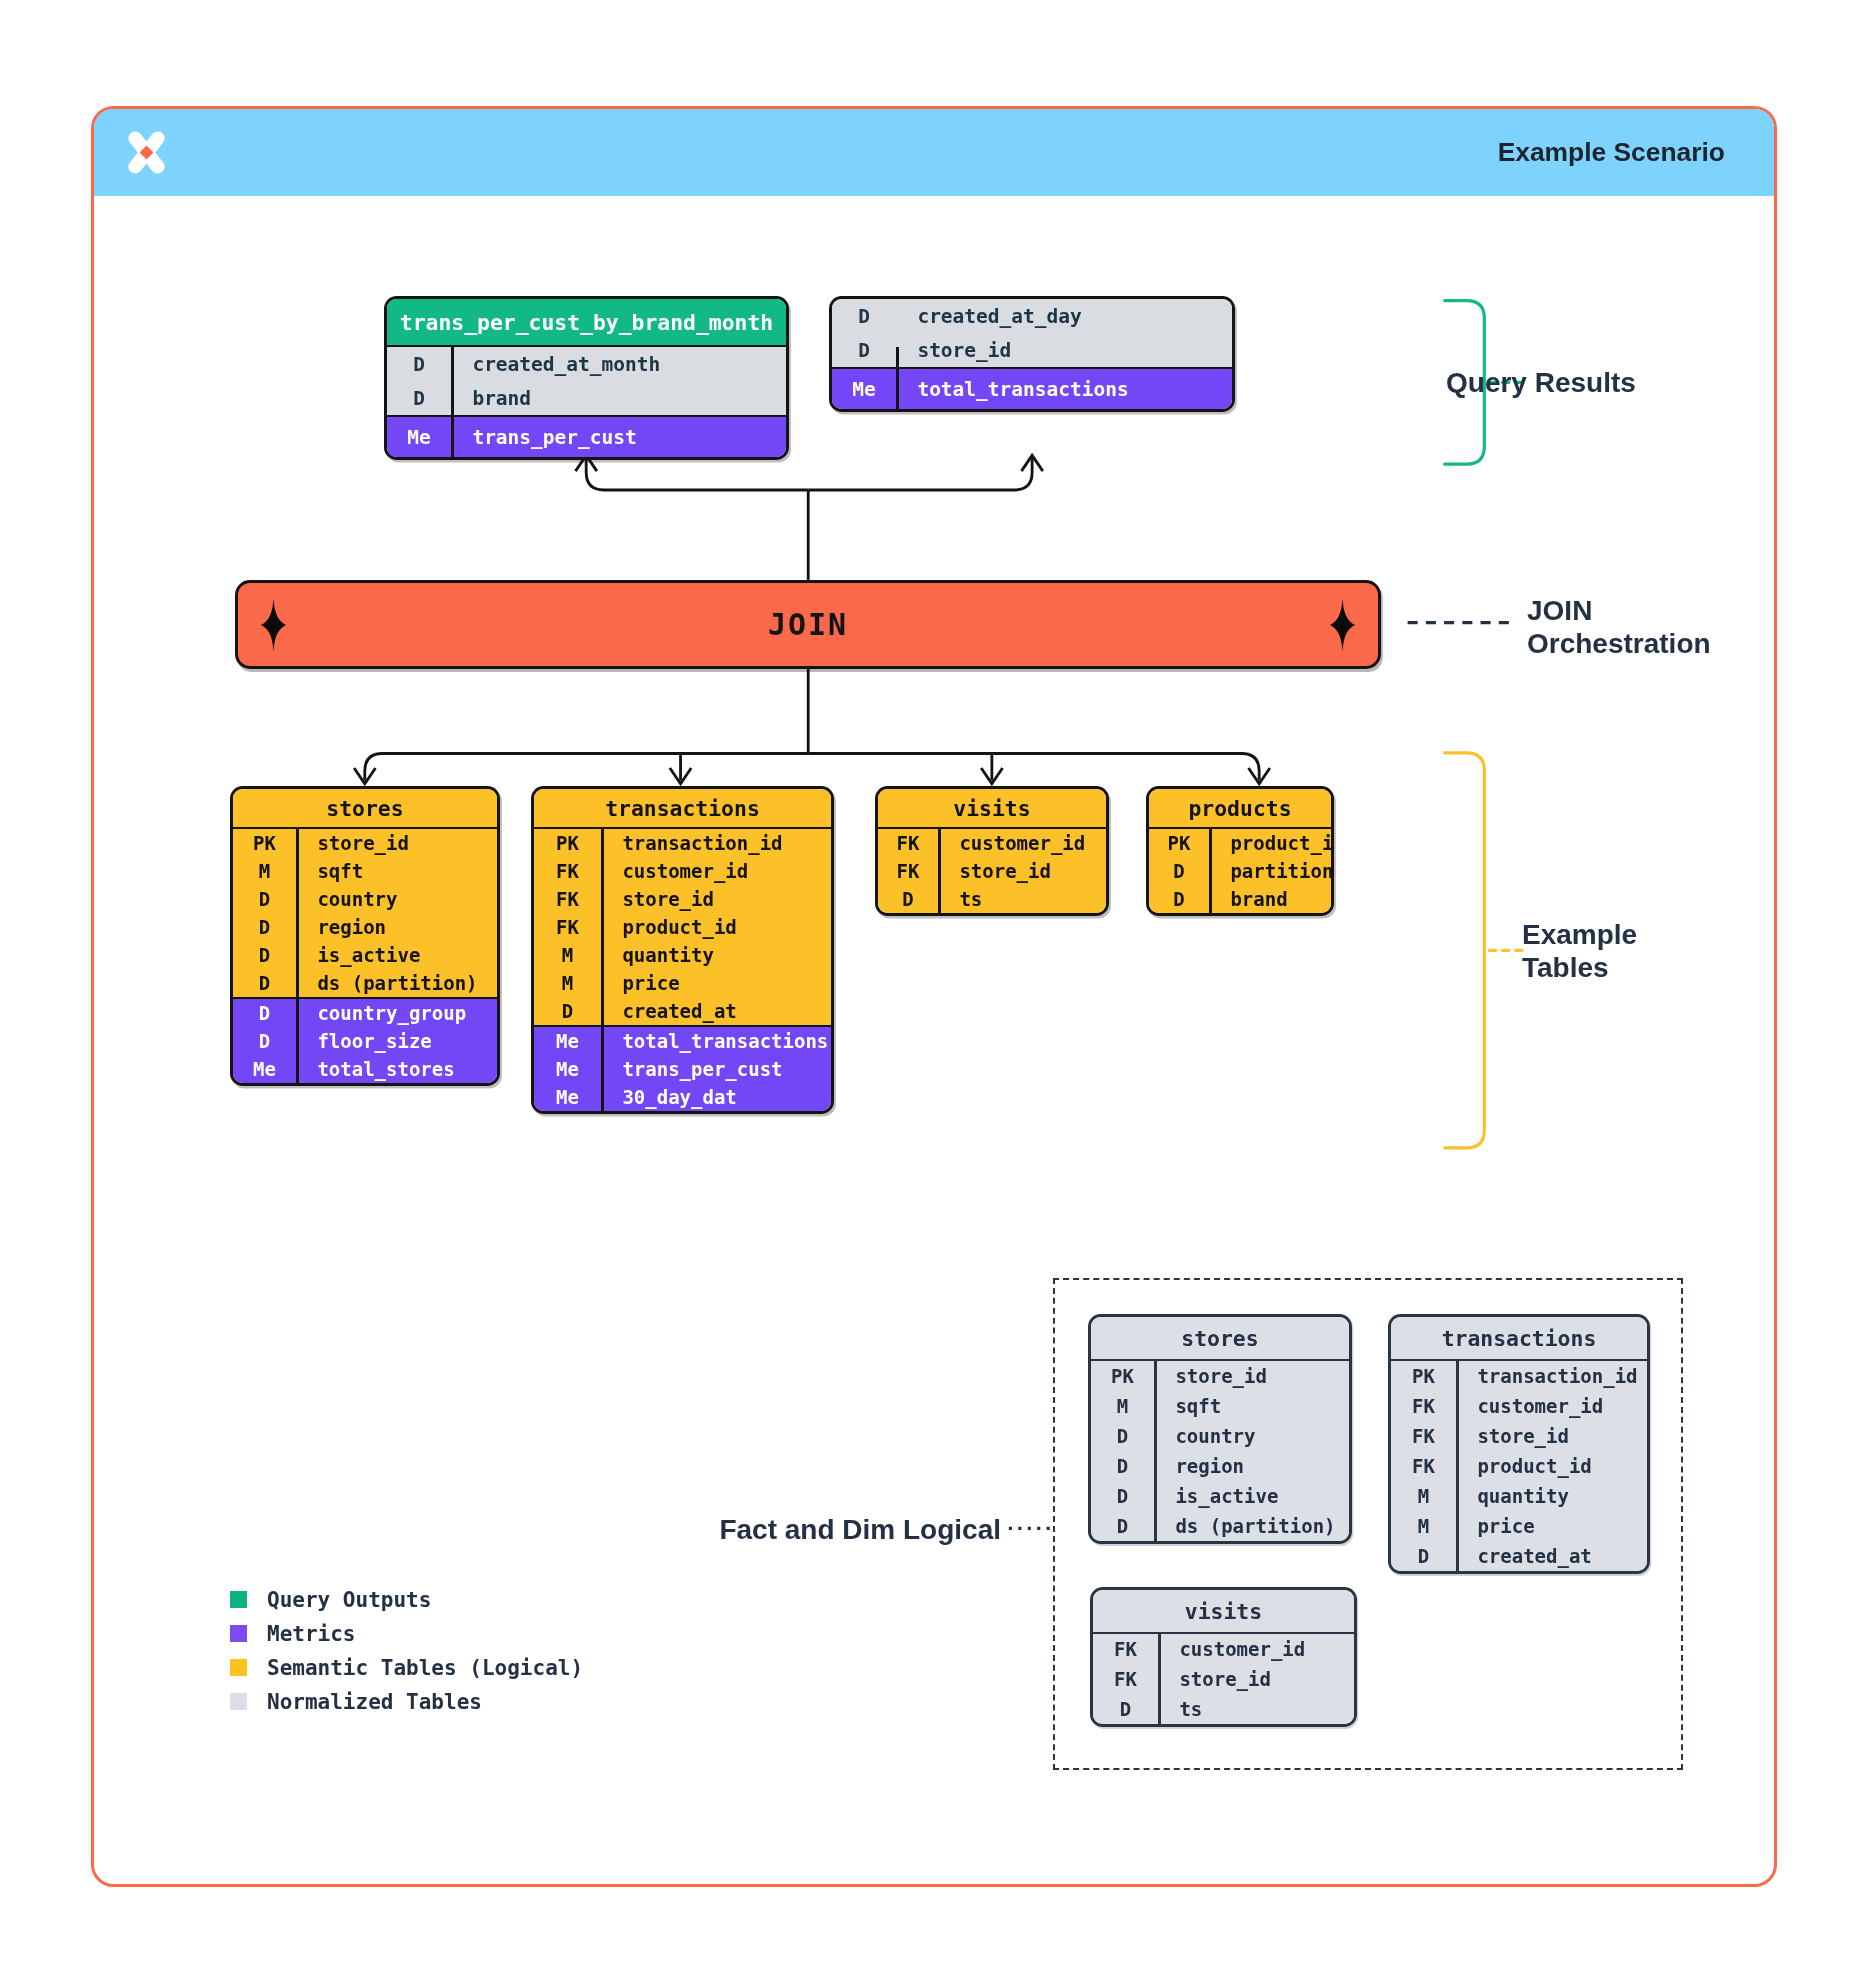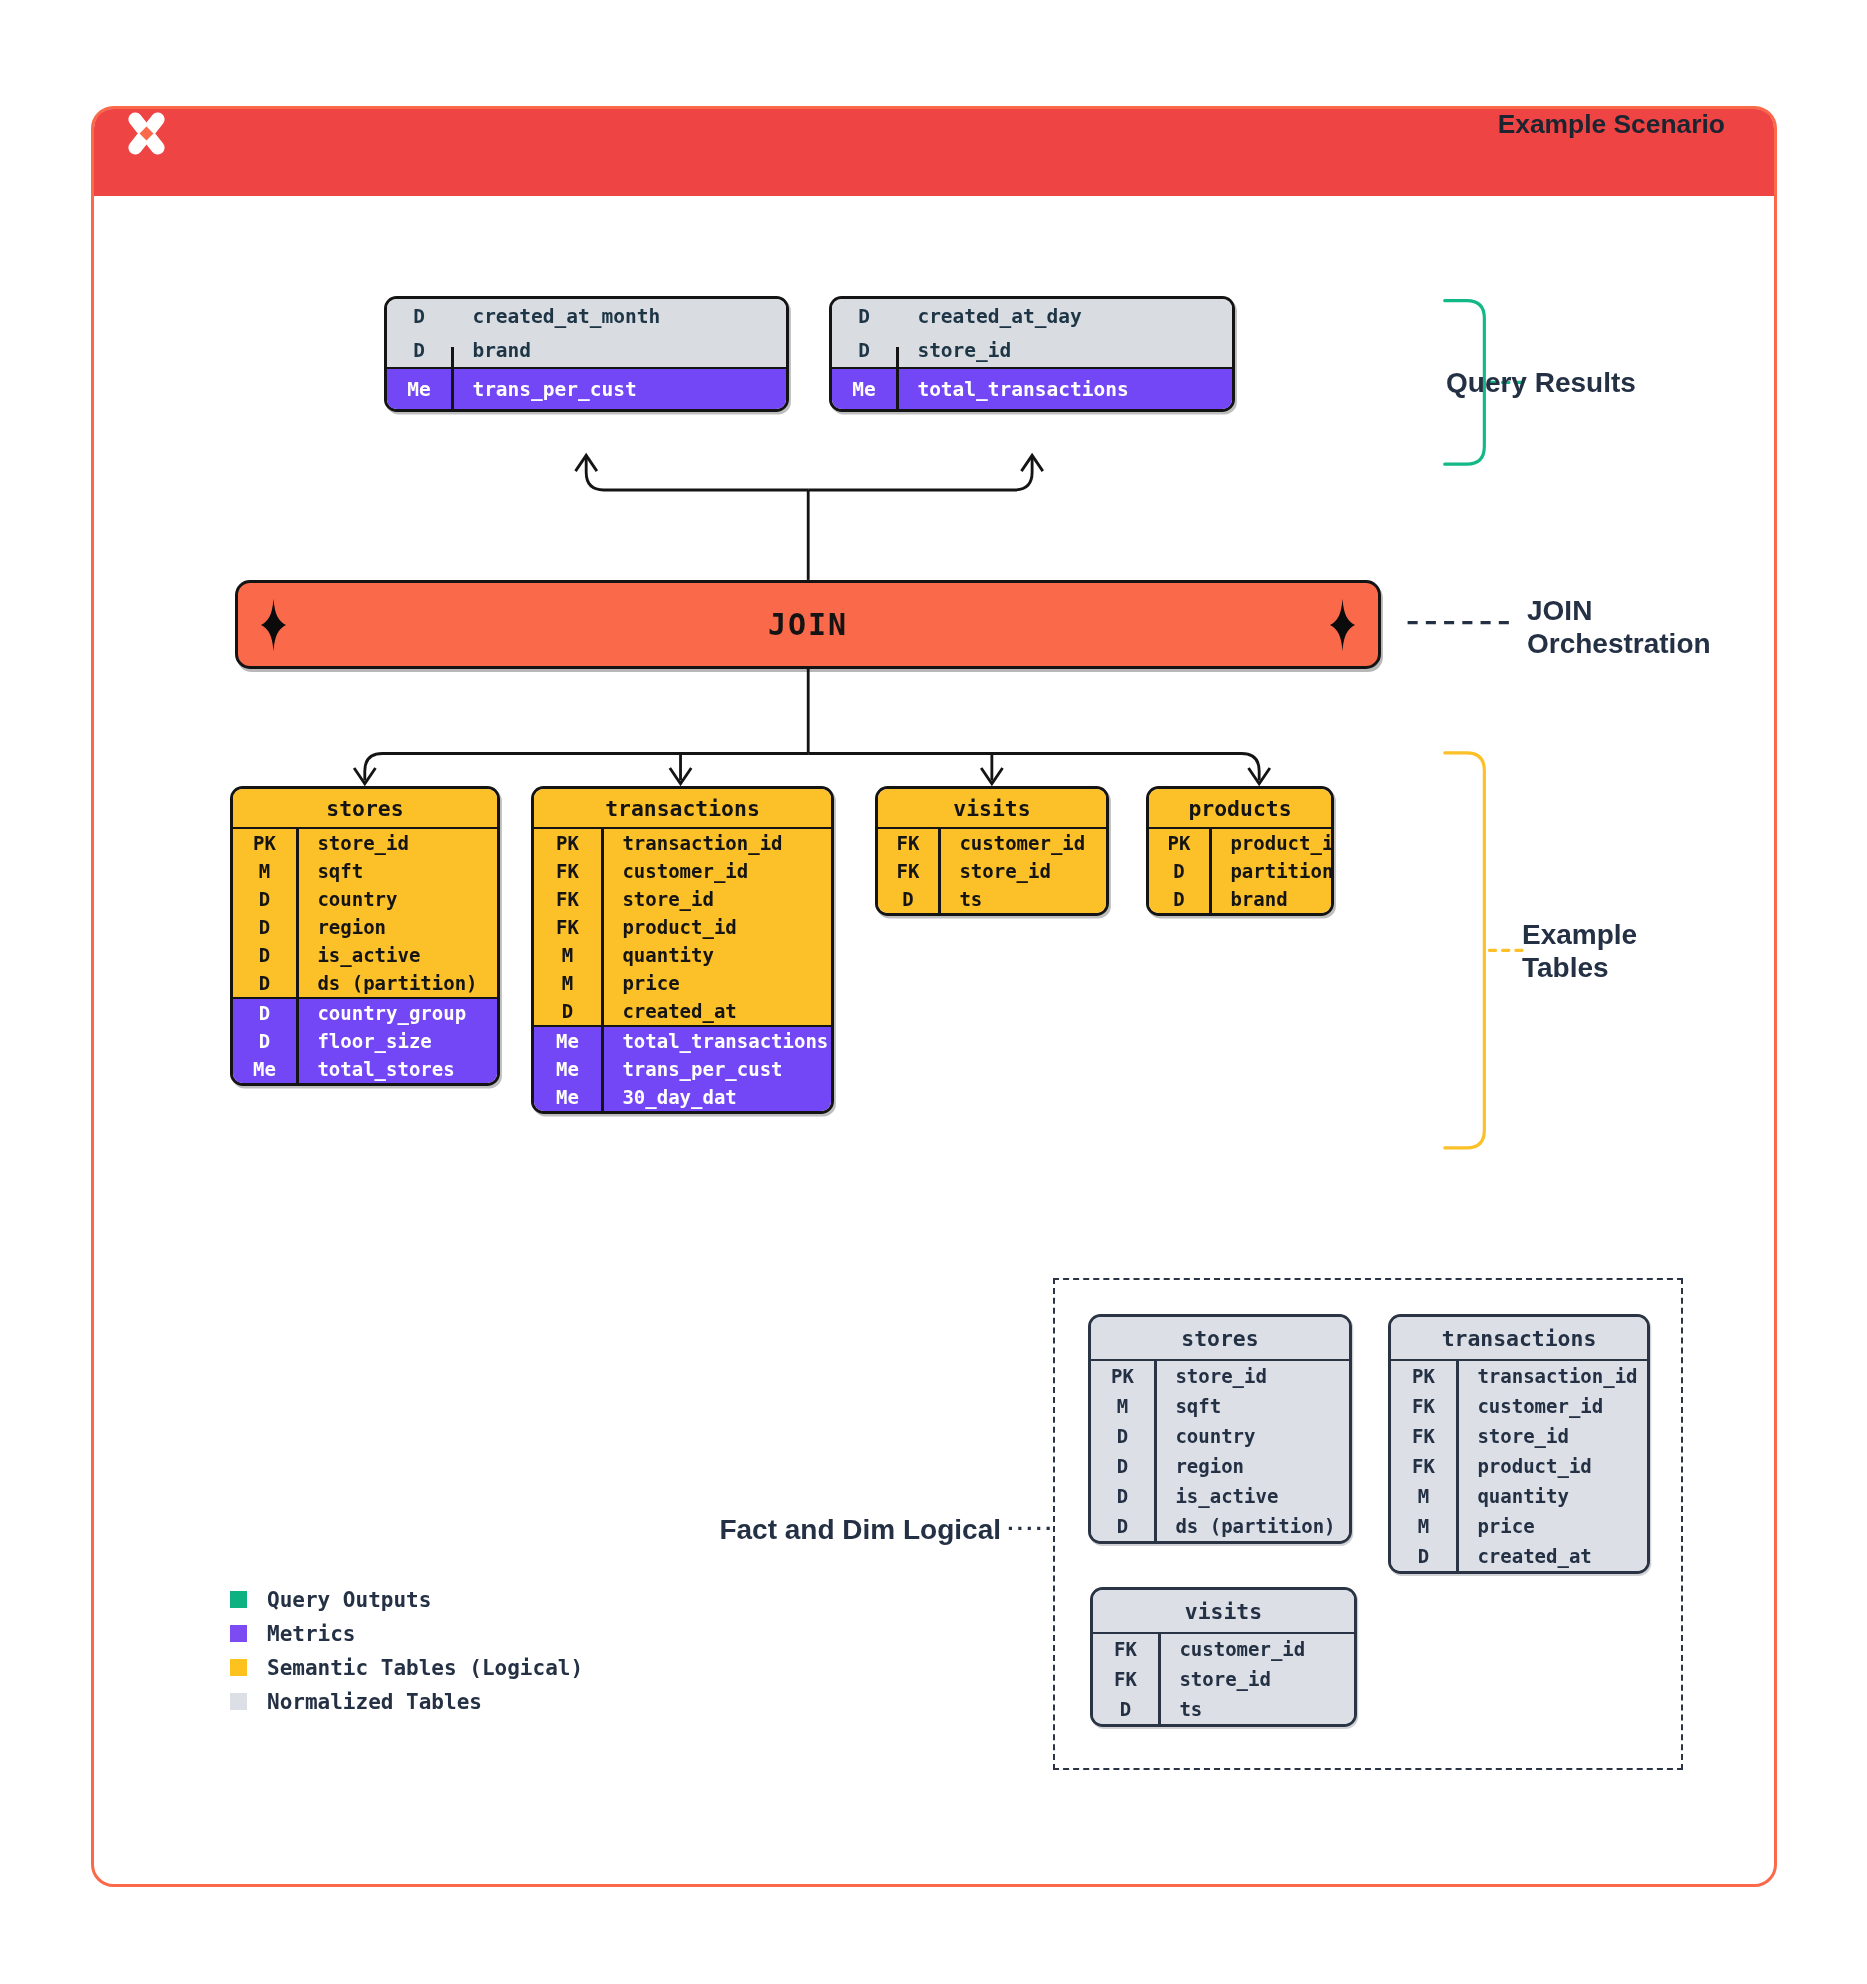--- a/index.html
+++ b/index.html
@@ -1,22 +1,22 @@
 <!DOCTYPE html>
 <html style="font-size:10px"><head>
 <meta charset="utf-8">
 <style>
   html,body{margin:0;padding:0;background:#ffffff;}
   #stage{position:relative;width:1868px;height:1985px;background:#ffffff;overflow:hidden;
          font-family:"DejaVu Sans Mono",monospace;}
   
   .card{position:absolute;left:91px;top:106px;width:1686px;height:1781px;box-sizing:border-box;
         border:3.1px solid #F9694A;border-radius:22.6px;background:#ffffff;}
-  .card-header{position:absolute;left:0;top:0;right:0;height:87px;background:#ef4444;
-        border-radius:19px 19px 0 0;display:flex;align-items:flex-start;}
+  .card-header{position:absolute;left:0;top:0;right:0;height:87px;background:#7dd3fc;
+        border-radius:19px 19px 0 0;display:flex;align-items:center;}
   .logo-wrap{margin-left:28px;width:49px;height:49px;}
   .header-title{margin-left:auto;padding-right:49px;font-family:"Liberation Sans",sans-serif;
         font-weight:700;font-size:26.4px;color:#1C2430;}
   
   .dtable{position:absolute;box-sizing:border-box;border:3.1px solid #141414;border-radius:12.6px;
         overflow:hidden;box-shadow:1.9px 2.5px 0 rgba(20,20,20,.28);font-weight:700;}
   .dtable .thead{display:flex;align-items:center;justify-content:center;font-size:21.4px;box-sizing:border-box;}
   .dtable .trow{display:flex;align-items:center;font-size:19px;}
   .dtable .kcell{text-align:center;flex:0 0 auto;}
   .dtable .fcell{padding-left:21.4px;white-space:nowrap;}
@@ -114,20 +114,21 @@
     <span>JOIN</span>
     <svg class="join-diamond right" width="25" height="53" viewBox="0 0 40 84">
       <path d="M20 0 C22 26 28 36 40 42 C28 48 22 58 20 84 C18 58 12 48 0 42 C12 36 18 26 20 0 Z" fill="#0b0b0b"></path>
     </svg>
   </div>
 
   <div class="dashed-box"></div>
 
   <div id="tables">
       <div class="dtable query" style="left: 384px; top: 296px; width: 405px;">
+        <div class="thead" style="height: 48px;">trans_per_cust_by_brand_month</div>
         <div class="tbody">
           <div class="trow" style="height: 34px;">
             <div class="kcell" style="width: 64px;">D</div>
             <div class="fcell">created_at_month</div>
           </div>
           <div class="trow" style="height: 34px;">
             <div class="kcell" style="width: 64px;">D</div>
             <div class="fcell">brand</div>
           </div>
         </div>

